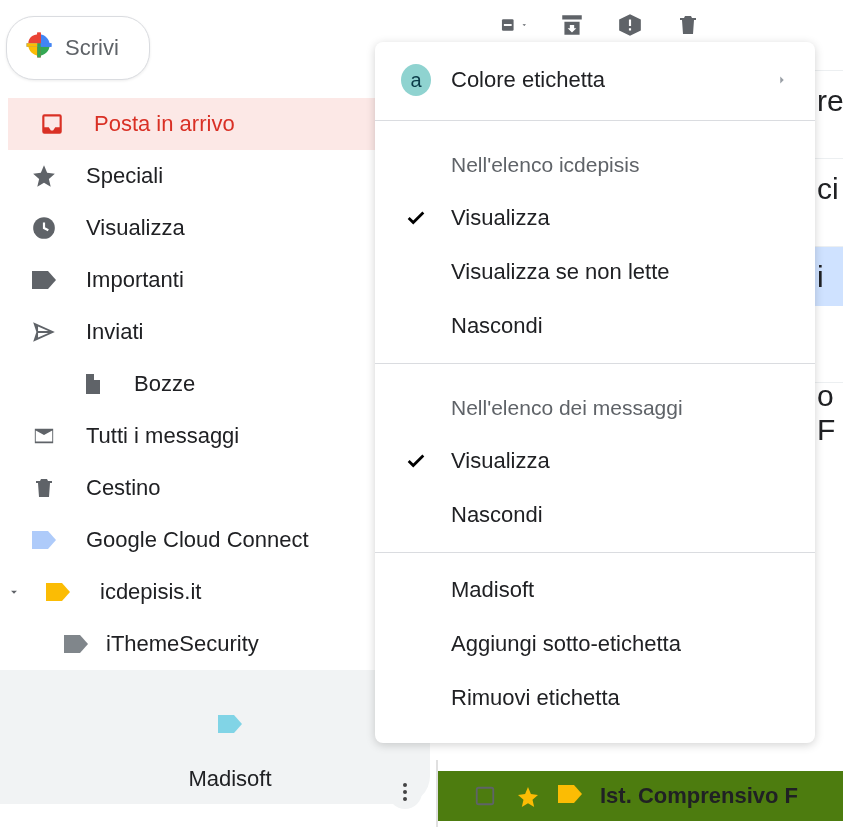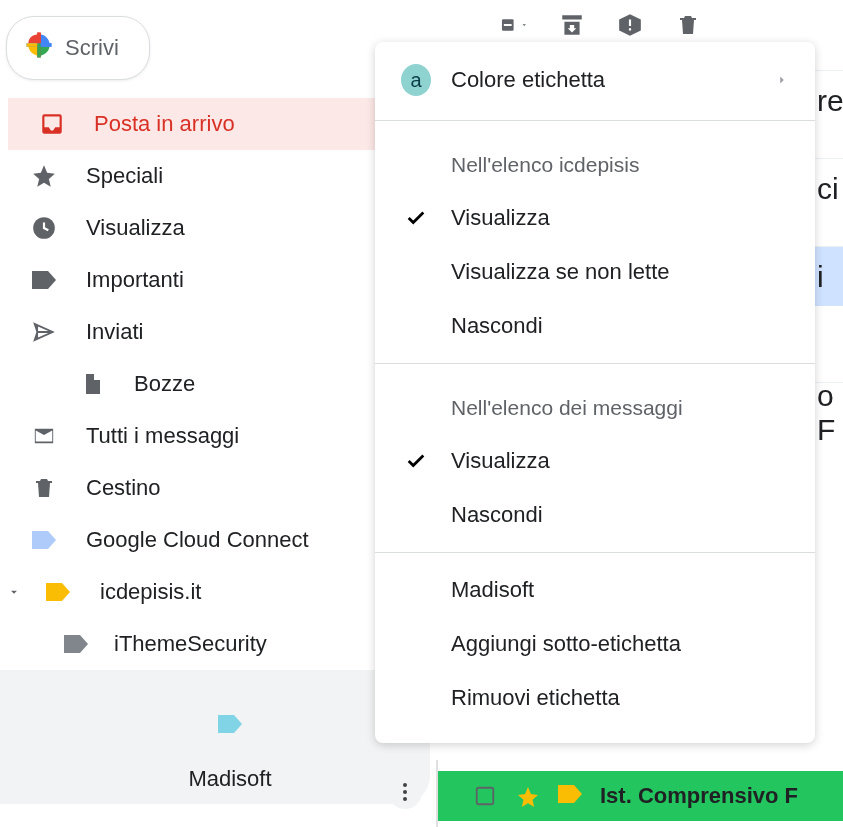--- a/index.html
+++ b/index.html
@@ -24,21 +24,21 @@
     font-size:22px;color:var(--muted);box-shadow:0 1px 3px rgba(0,0,0,.08);
     cursor:pointer;
   }
   .compose svg{width:32px;height:32px;}
   .nav{list-style:none;margin:0;padding:0;}
   .nav li{display:flex;align-items:center;gap:28px;padding:12px 0 12px 30px;border-radius:0 28px 28px 0;cursor:pointer;font-size:22px;color:var(--text);}
   .nav li .icon{width:28px;height:28px;display:flex;align-items:center;justify-content:center;color:#5f6368;flex-shrink:0;}
   .nav li.active{background:#fce8e6;color:var(--red);font-weight:500;margin-left:8px;}
   .nav li.active .icon{color:var(--red);}
   .nav li.bold{font-weight:400;margin-left:48px;}
-  .nav li.sub{padding-left:62px;gap:24px;align-items:center;}
+  .nav li.sub{padding-left:62px;gap:16px;align-items:center;}
   .nav li.selected{background:var(--hover);flex-direction:column;}
   .nav li .caret{width:16px;display:flex;align-items:center;justify-content:center;color:#5f6368;margin-left:-24px;margin-right:-6px;}
   .nav li .spacer-caret{width:16px;margin-left:-24px;margin-right:-6px;}
   .tag-shape{position:relative;width:24px;height:18px;}
   .tag-shape::before{content:"";position:absolute;left:0;top:0;width:16px;height:18px;background:currentColor;}
   .tag-shape::after{content:"";position:absolute;left:16px;top:0;border-left:8px solid currentColor;border-top:9px solid transparent;border-bottom:9px solid transparent;}
   .kebab{position:absolute;bottom:18px;left:388px;width:34px;height:34px;border-radius:50%;background:#f1f3f4;display:flex;align-items:center;justify-content:center;cursor:pointer;}
   .kebab span{width:4px;height:4px;background:#444;border-radius:50%;display:block;box-shadow:0 -7px 0 #444,0 7px 0 #444;}
   
   .main{flex:1;position:relative;border-left:none;}
@@ -54,21 +54,21 @@
     padding:8px 0 18px;z-index:20;
   }
   .menu-row{display:flex;align-items:center;gap:20px;padding:14px 26px;font-size:22px;cursor:pointer;}
   .menu-row.header{color:var(--muted);font-size:21px;cursor:default;padding-top:22px;}
   .menu-row .lead{width:30px;display:flex;align-items:center;justify-content:center;flex-shrink:0;}
   .menu-row .trail{margin-left:auto;color:#9aa0a6;}
   .menu hr{border:none;border-top:1px solid var(--border);margin:10px 0;}
   .color-badge{width:32px;height:32px;border-radius:50%;background:#8fd3d0;display:flex;align-items:center;justify-content:center;color:#0b3c49;font-weight:500;font-size:20px;}
   .check svg{width:22px;height:22px;}
   
-  .peek{position:absolute;left:438px;bottom:6px;right:0;height:50px;display:flex;align-items:center;gap:20px;background:#22c55e;padding-left:36px;font-size:22px;color:#202124;font-weight:700;overflow:hidden;}
+  .peek{position:absolute;left:438px;bottom:6px;right:0;height:50px;display:flex;align-items:center;gap:20px;background:#4d7c0f;padding-left:36px;font-size:22px;color:#202124;font-weight:700;overflow:hidden;}
   .peek .icon{color:#5f6368;width:22px;height:22px;}
   .peek .star{color:#fbbc04;}
   .peek .imp{color:#fbbc04;}
   .divider-v{position:absolute;left:436px;top:760px;bottom:0;border-left:2px solid #e0e0e0;}
 </style>
 </head>
 <body>
 
 <div class="app">
 

